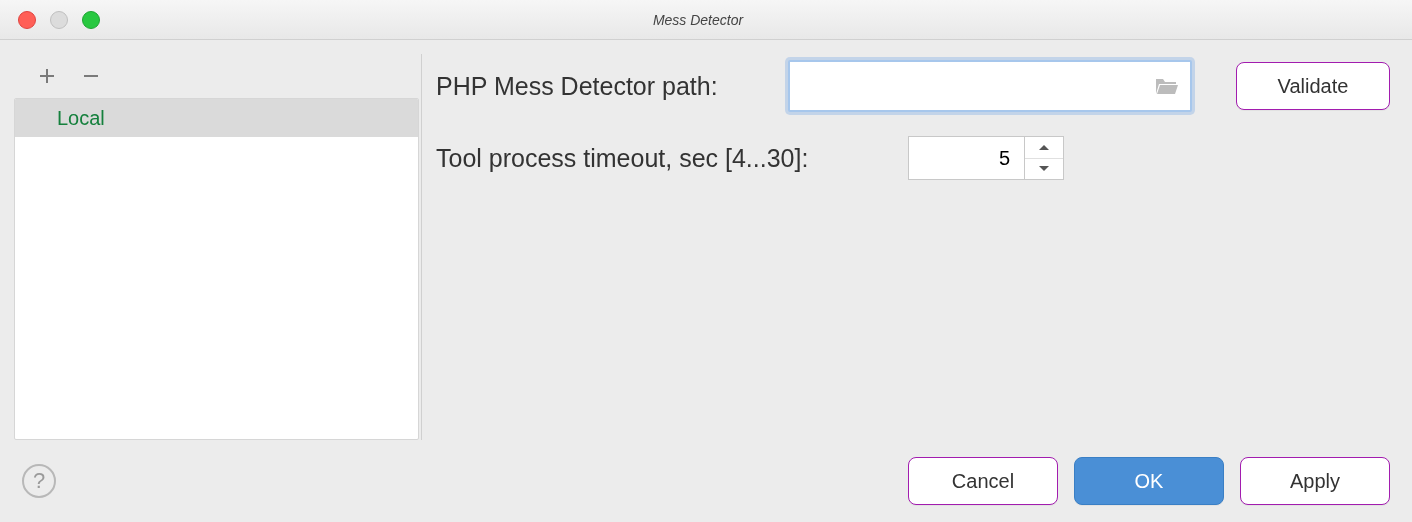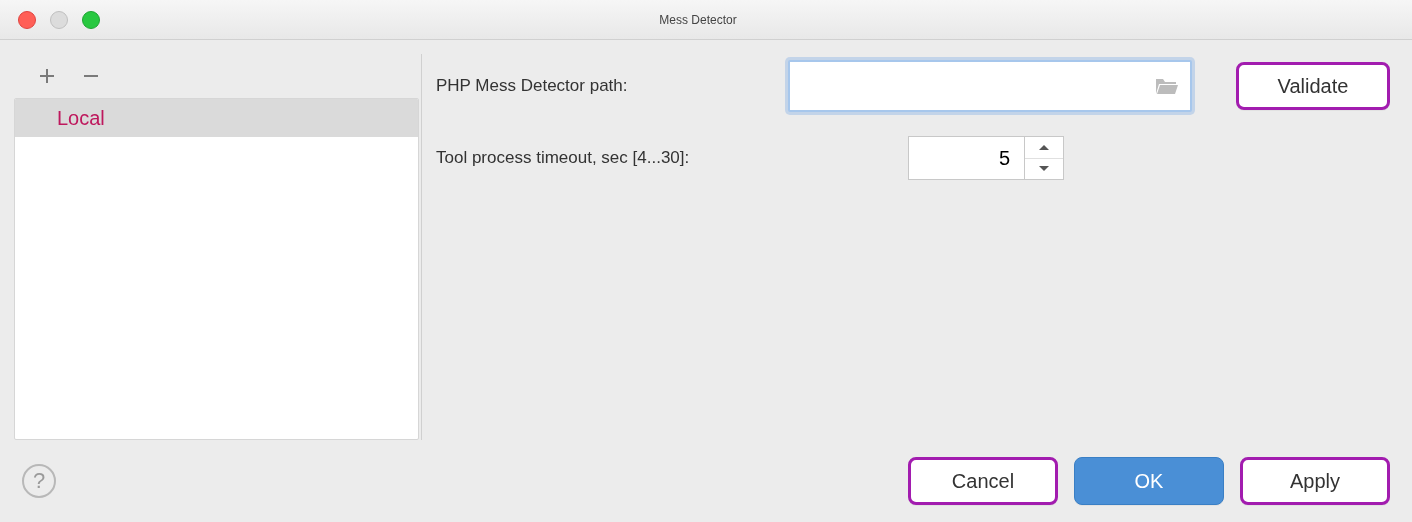--- a/index.html
+++ b/index.html
@@ -33,23 +33,24 @@
     height: 18px;
     border-radius: 50%;
   }
   .tl-close { background: #ff5f57; border: 1px solid #e04440; }
   .tl-min   { background: #dcdcdc; border: 1px solid #c0c0c0; }
   .tl-max   { background: #28c840; border: 1px solid #1fa532; }
   .titlebar .title {
     position: absolute;
     left: 0; right: 16px;
     text-align: center;
-    font-size: 12px;
+    font-size: 14px;
     color: #444;
     pointer-events: none;
+    font-style: italic;
   }
   
   .content {
     flex: 1;
     display: flex;
     background: #ececec;
     padding: 14px 14px 0 14px;
     gap: 14px;
     min-height: 0;
   }
@@ -83,40 +84,40 @@
     border: 1px solid #d6d6d6;
     border-radius: 2px;
     overflow: hidden;
   }
   .list-item {
     height: 38px;
     display: flex;
     align-items: center;
     padding-left: 42px;
     font-size: 20px;
-    color: #be185d;
+    color: #15803d;
   }
   .list-item.selected {
     background: #dadada;
   }
   
   .main {
     flex: 1;
     display: flex;
     flex-direction: column;
     gap: 24px;
     padding-top: 6px;
   }
   .form-row {
     display: flex;
     align-items: center;
     gap: 16px;
   }
   .form-label {
-    font-size: 17px;
+    font-size: 25px;
     color: #333;
     white-space: nowrap;
   }
   .label-path { width: 336px; }
   .path-input-wrap {
     flex: 0 0 auto;
     width: 404px;
     height: 52px;
     display: flex;
     align-items: center;
@@ -131,21 +132,21 @@
     border: none;
     outline: none;
     font-size: 19px;
     background: transparent;
   }
   .browse-icon svg { display: block; }
   .btn {
     height: 48px;
     padding: 0 24px;
     background: #fff;
-    border: 3px solid #a21caf;
+    border: 1px solid #a21caf;
     border-radius: 8px;
     font-size: 20px;
     color: #333;
     display: flex;
     align-items: center;
     justify-content: center;
     cursor: default;
     box-shadow: 0 1px 0 rgba(0,0,0,0.04);
   }
   .btn-validate { width: 154px; margin-left: 28px; }

